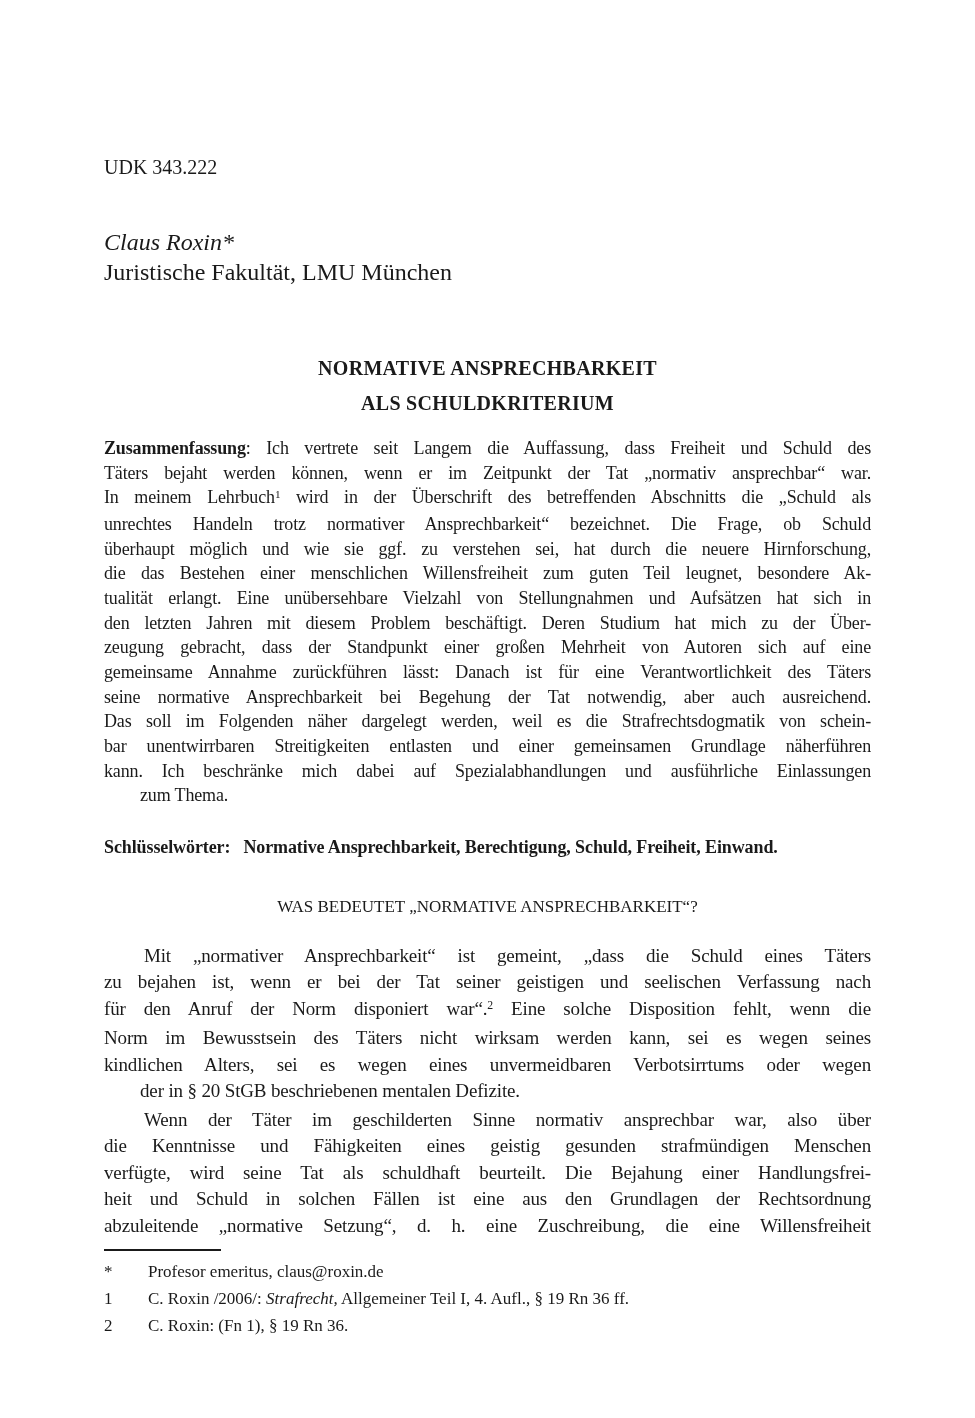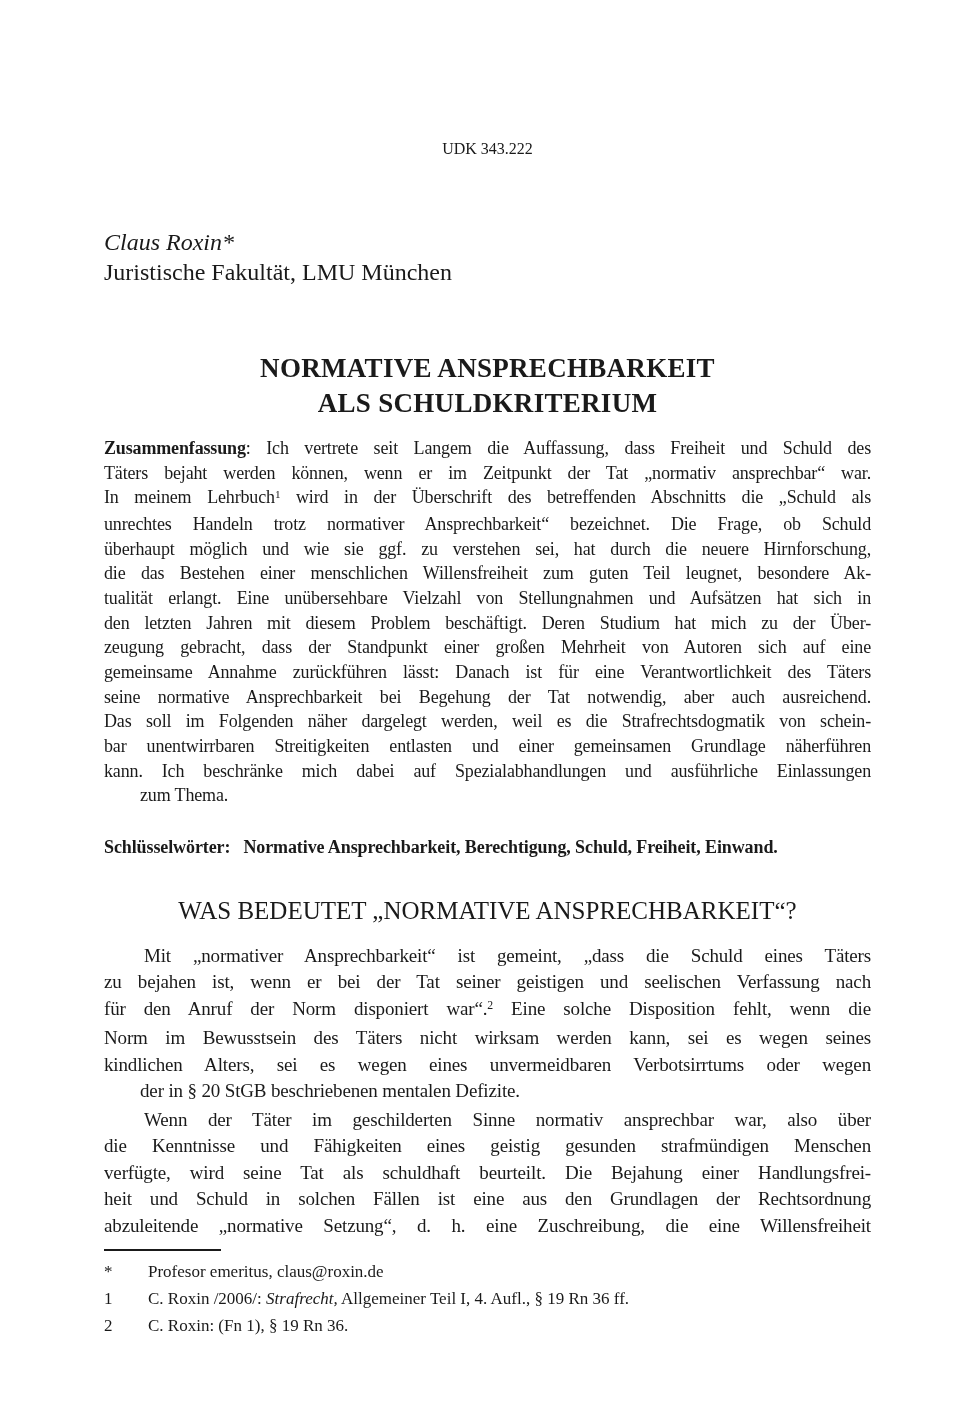--- a/index.html
+++ b/index.html
@@ -7,38 +7,38 @@
     position: relative;
     width: 975px;
     height: 1418px;
     background: #ffffff;
     color: #1a1a1a;
     font-family: "Liberation Serif", "DejaVu Serif", serif;
     overflow: hidden;
   }
   .block { position: absolute; left: 104px; width: 767px; }
 
-  .udk { top: 140px; text-align: center; font-size: 16px; }
+  .udk { top: 156px; text-align: left; font-size: 20px; }
 
   .author-block { top: 227px; font-size: 24px; line-height: 30px; }
   .author-name { font-style: italic; }
 
   .article-title {
     top: 351px; text-align: center;
-    font-size: 27px; font-weight: bold; line-height: 35px;
+    font-size: 20px; font-weight: bold; line-height: 35px;
     letter-spacing: 0.3px;
   }
 
   .abstract { top: 436px; font-size: 18px; line-height: 24.65px; letter-spacing: -0.15px; }
 
   .keywords { top: 837px; font-size: 18px; letter-spacing: -0.1px; }
   .keywords-label { font-weight: bold; }
   .keywords-text { margin-left: 13px; font-weight: bold; }
 
-  .section-heading { top: 897px; text-align: center; font-size: 25px; }
+  .section-heading { top: 897px; text-align: center; font-size: 17px; }
 
   .body-para { font-size: 19px; line-height: 26.4px; letter-spacing: -0.15px; }
   .para1 { top: 943px; }
   .para2 { top: 1107px; }
 
   .line { text-align: justify; text-align-last: justify; }
   .line.last { text-align-last: left; margin-left: 36px; }
   .line.indent { text-indent: 40px; }
 
   .seg-b { font-weight: bold; }

